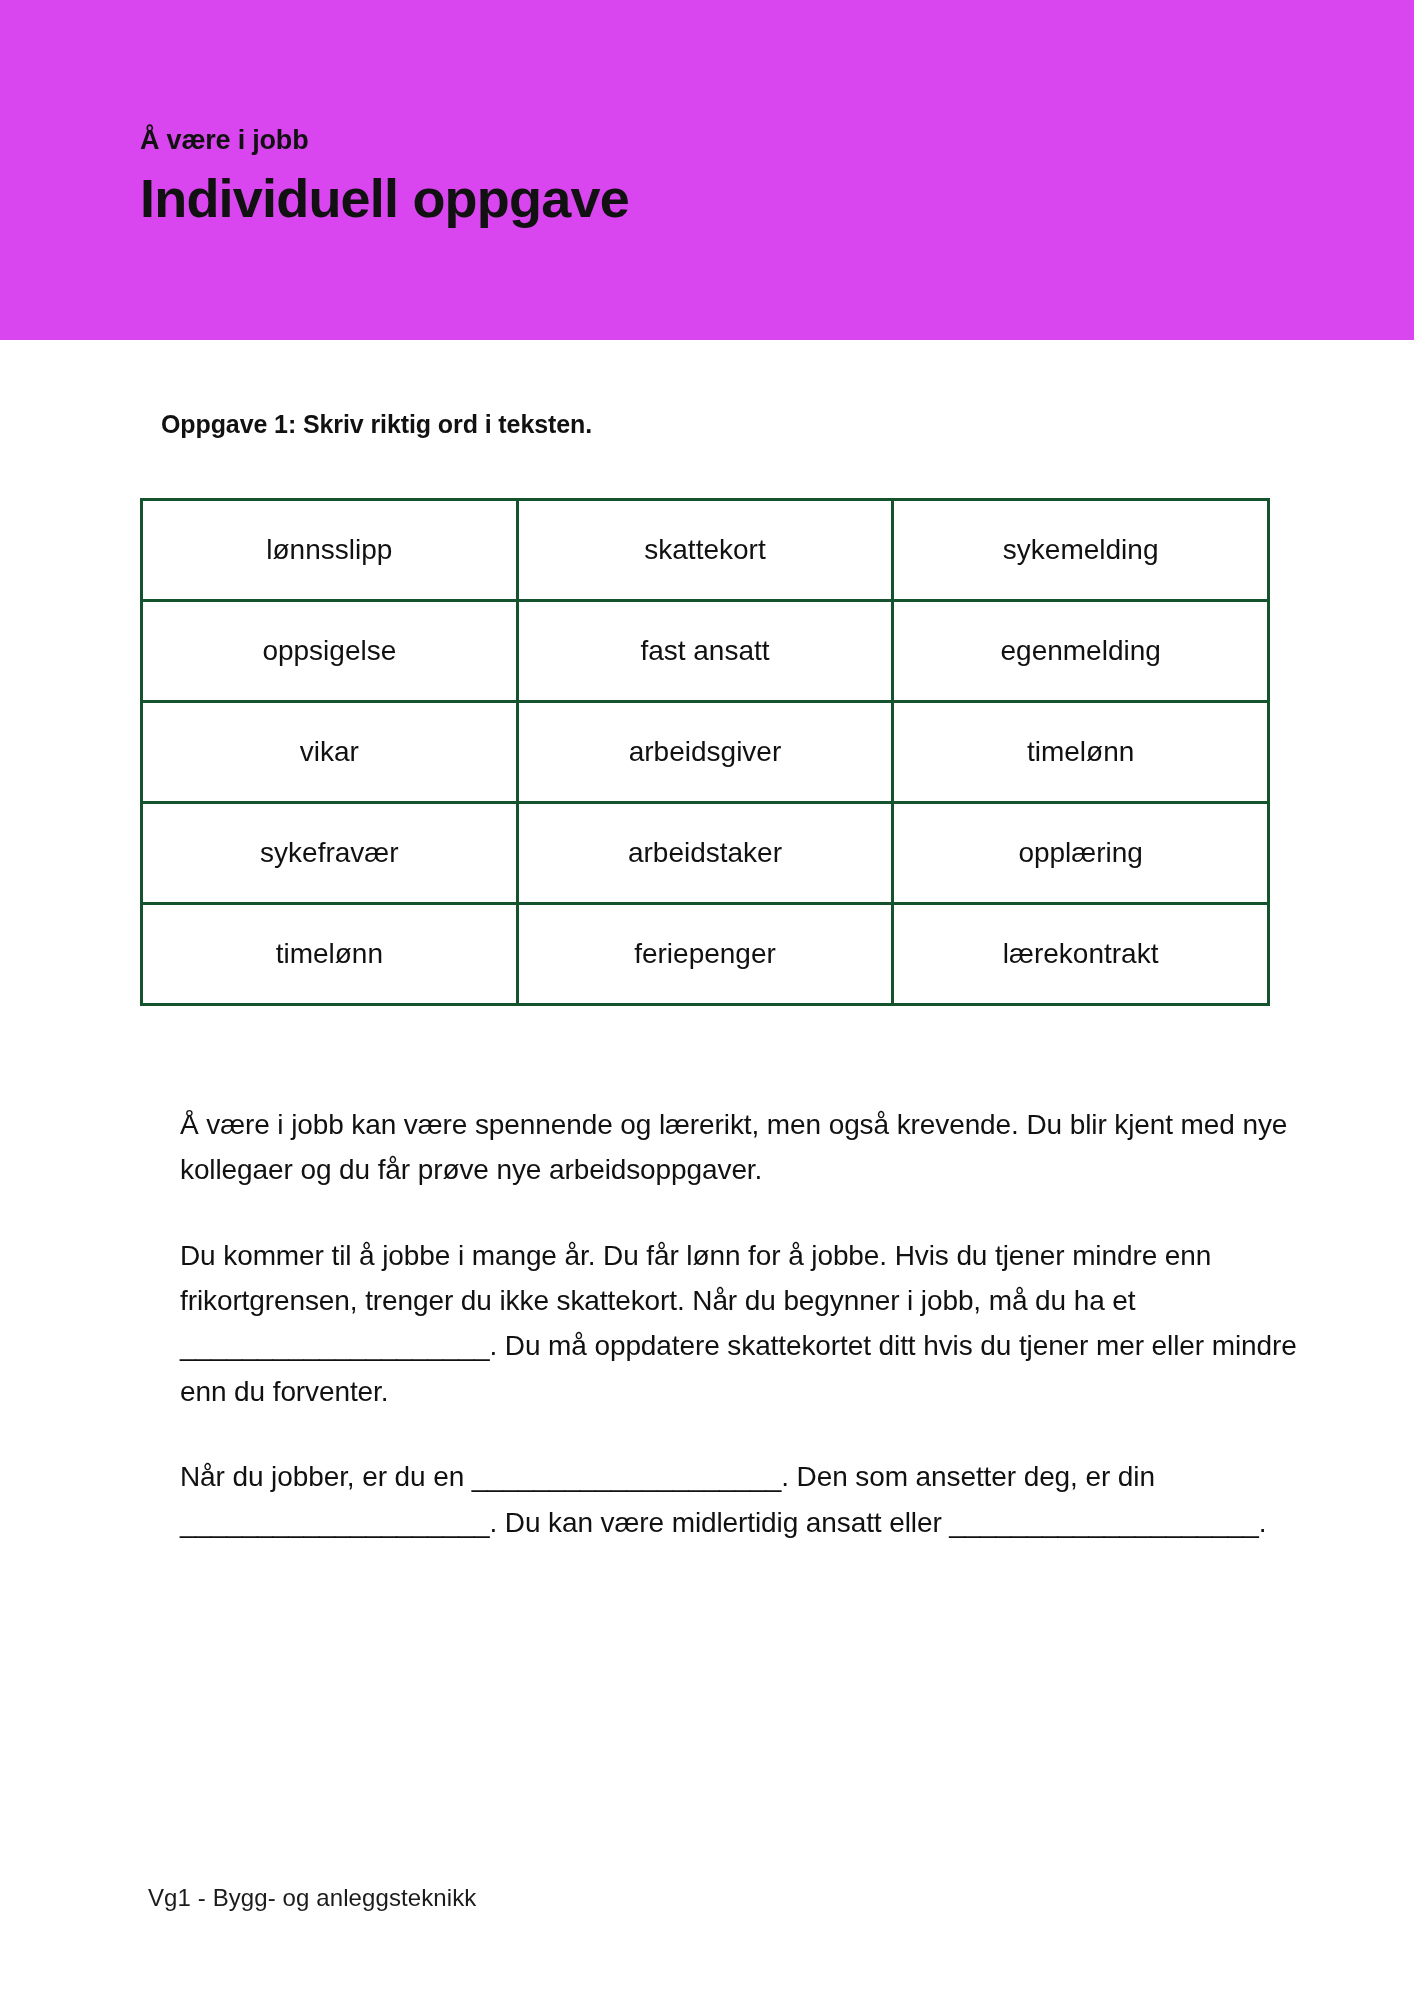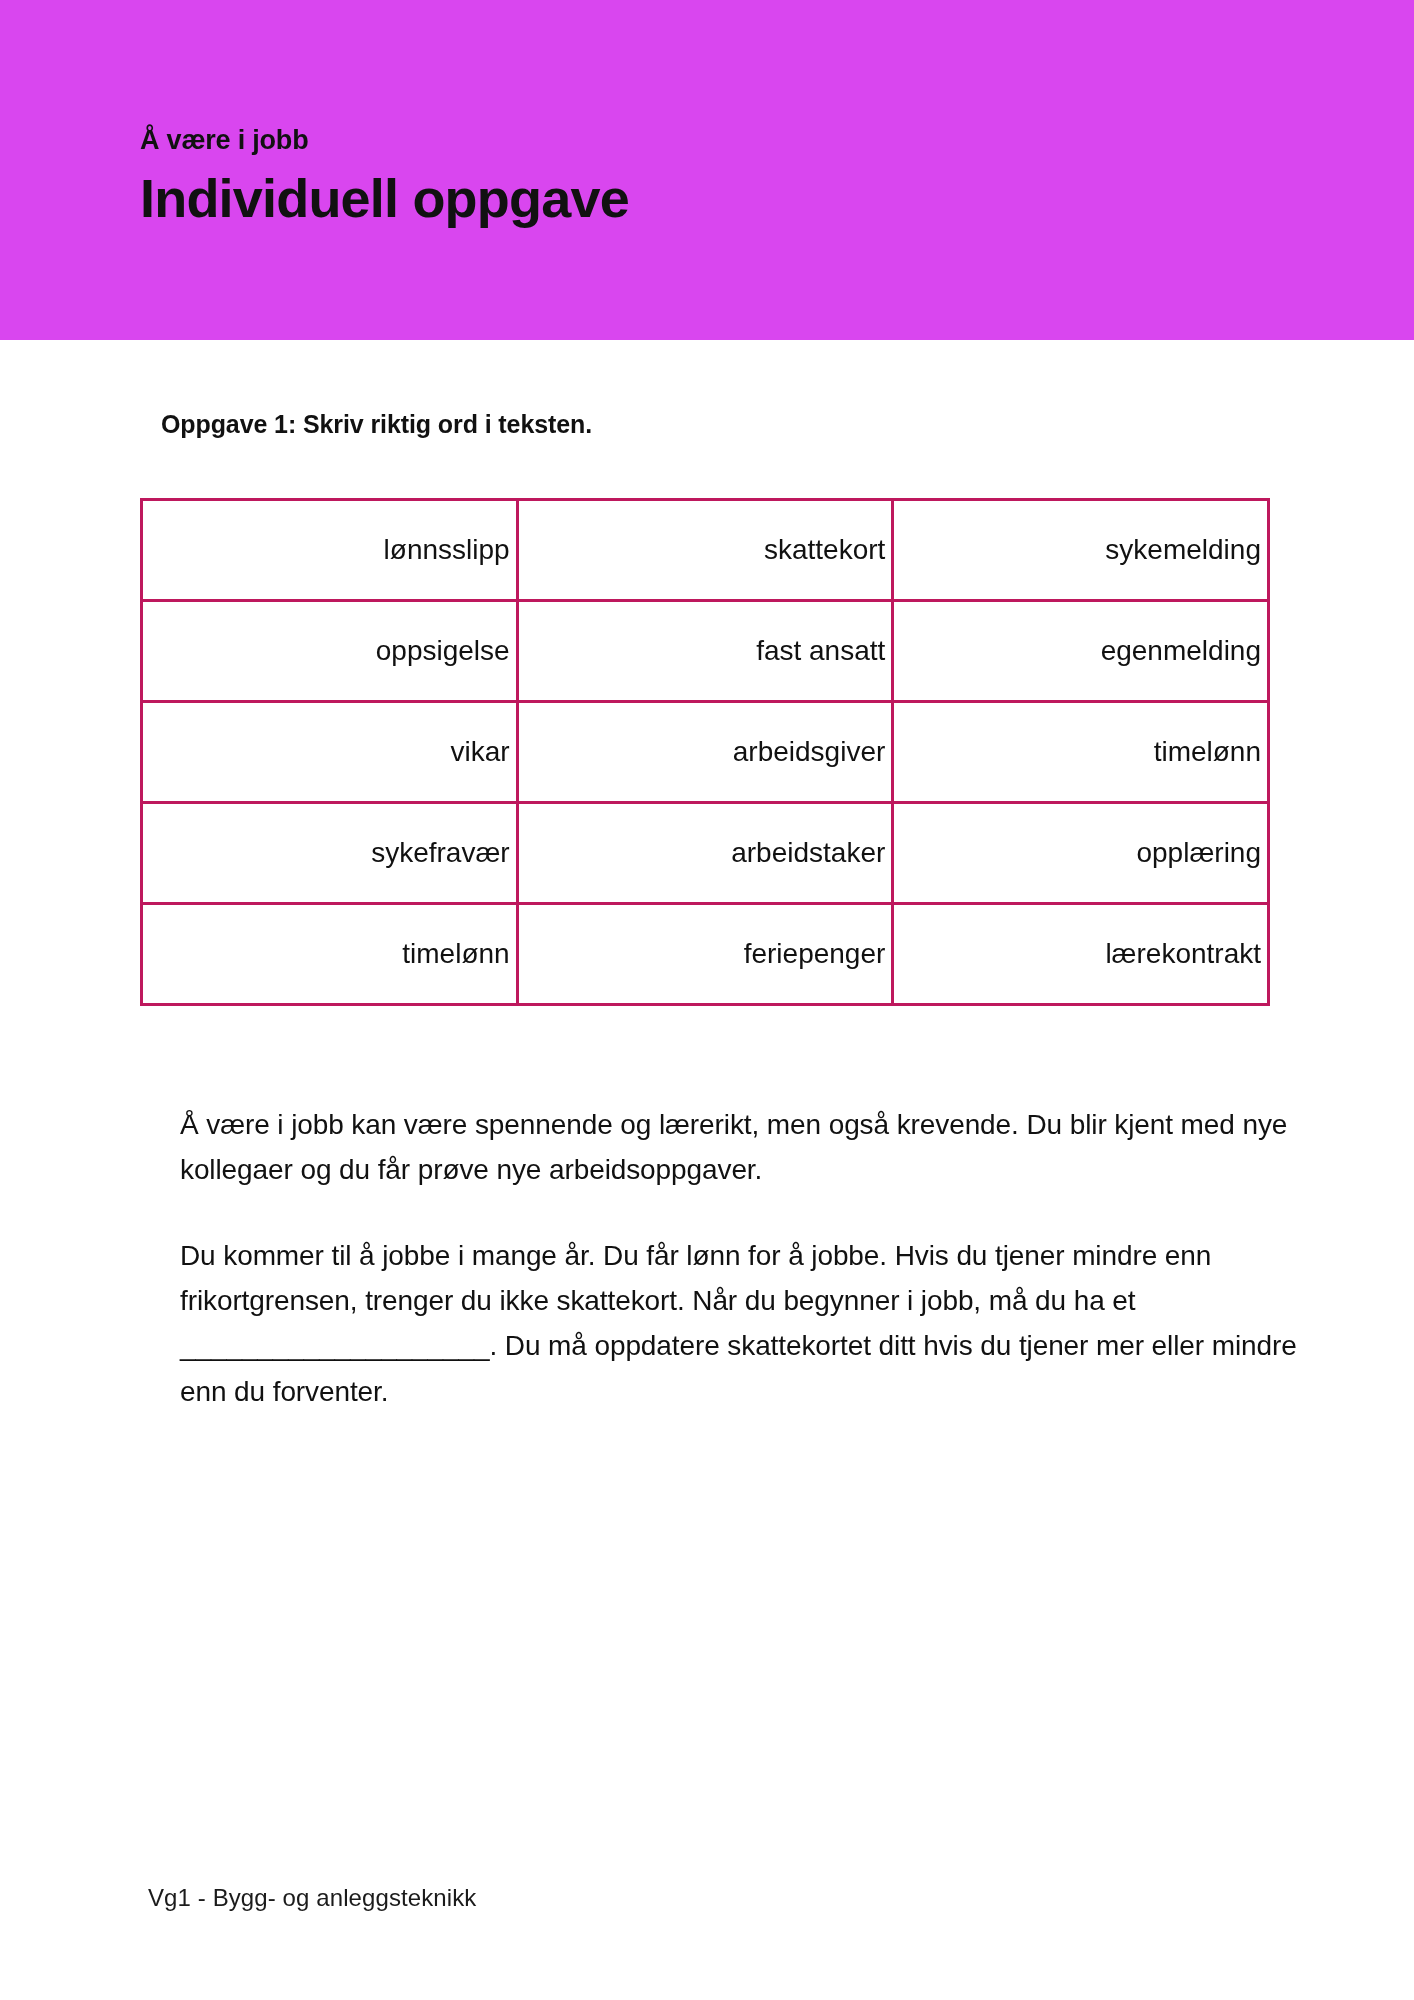--- a/index.html
+++ b/index.html
@@ -91,23 +91,23 @@
   
   .word-table {
     position: absolute;
     left: 140px;
     top: 158px;
     width: 1130px;
     border-collapse: collapse;
     table-layout: fixed;
   }
   .word-table td {
-    border: 3px solid #be185d;
+    border: 3px solid #14532d;
     height: 98px;
-    text-align: right;
+    text-align: center;
     vertical-align: middle;
     font-size: 28px;
     font-weight: normal;
     color: #111111;
     padding: 0 6px;
   }
 
   
   .paragraphs {
     position: absolute;
@@ -177,17 +177,18 @@
         <td>timelønn</td>
         <td>feriepenger</td>
         <td>lærekontrakt</td>
       </tr>
     </tbody>
   </table>
 
   <div class="paragraphs">
     <p class="para">Å være i jobb kan være spennende og lærerikt, men også krevende. Du blir kjent med nye kollegaer og du får prøve nye arbeidsoppgaver.</p>
     <p class="para">Du kommer til å jobbe i mange år. Du får lønn for å jobbe. Hvis du tjener mindre enn frikortgrensen, trenger du ikke skattekort. Når du begynner i jobb, må du ha et ____________________. Du må oppdatere skattekortet ditt hvis du tjener mer eller mindre enn du forventer.</p>
+    <p class="para">Når du jobber, er du en ____________________. Den som ansetter deg, er din ____________________. Du kan være midlertidig ansatt eller ____________________.</p>
   </div>
 
 </div>
 
 <div class="footer">Vg1 - Bygg- og anleggsteknikk</div>
 
 </body></html>

